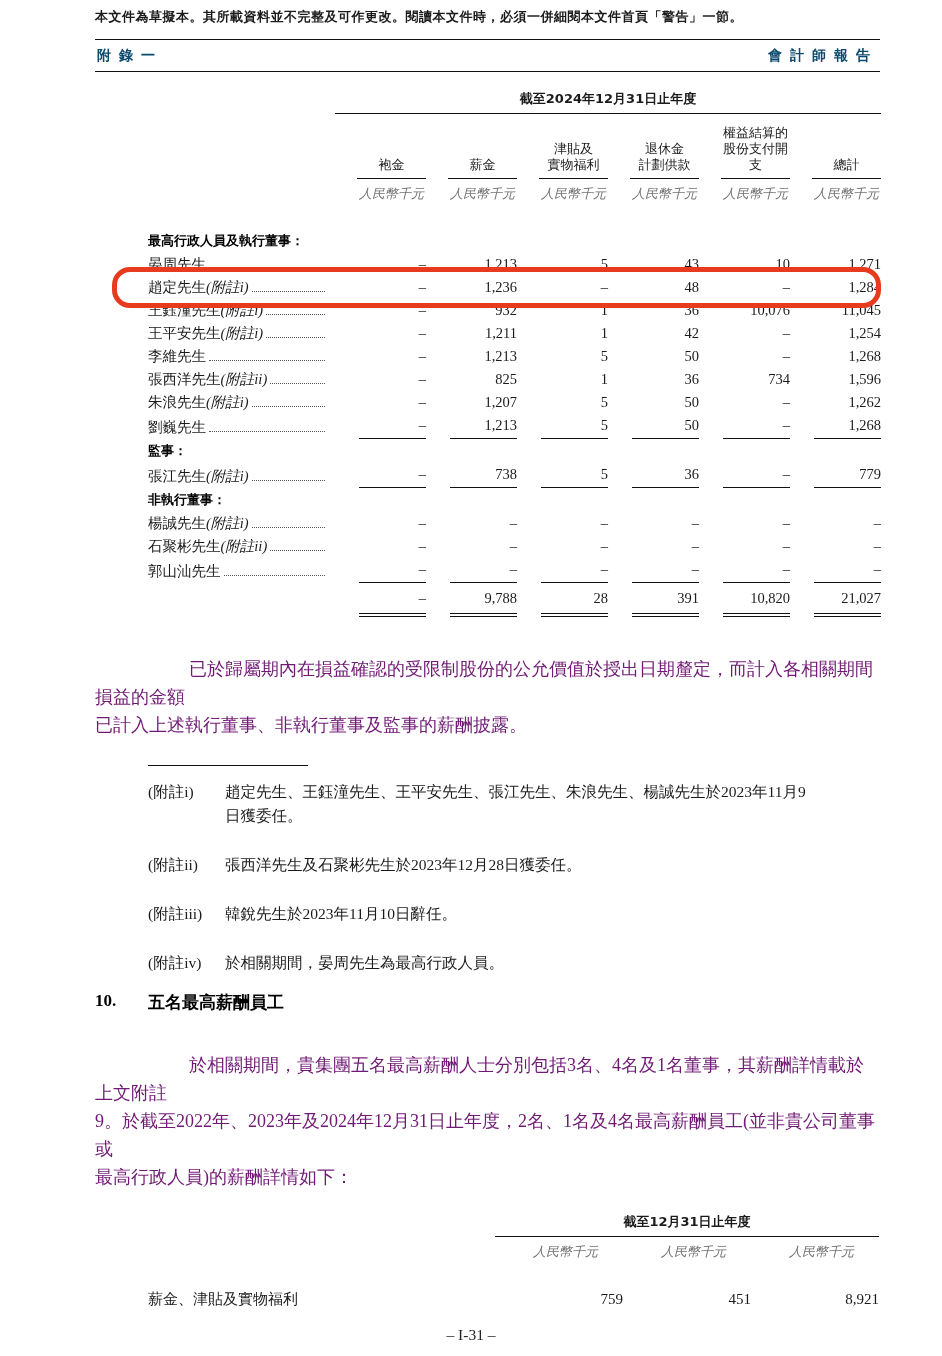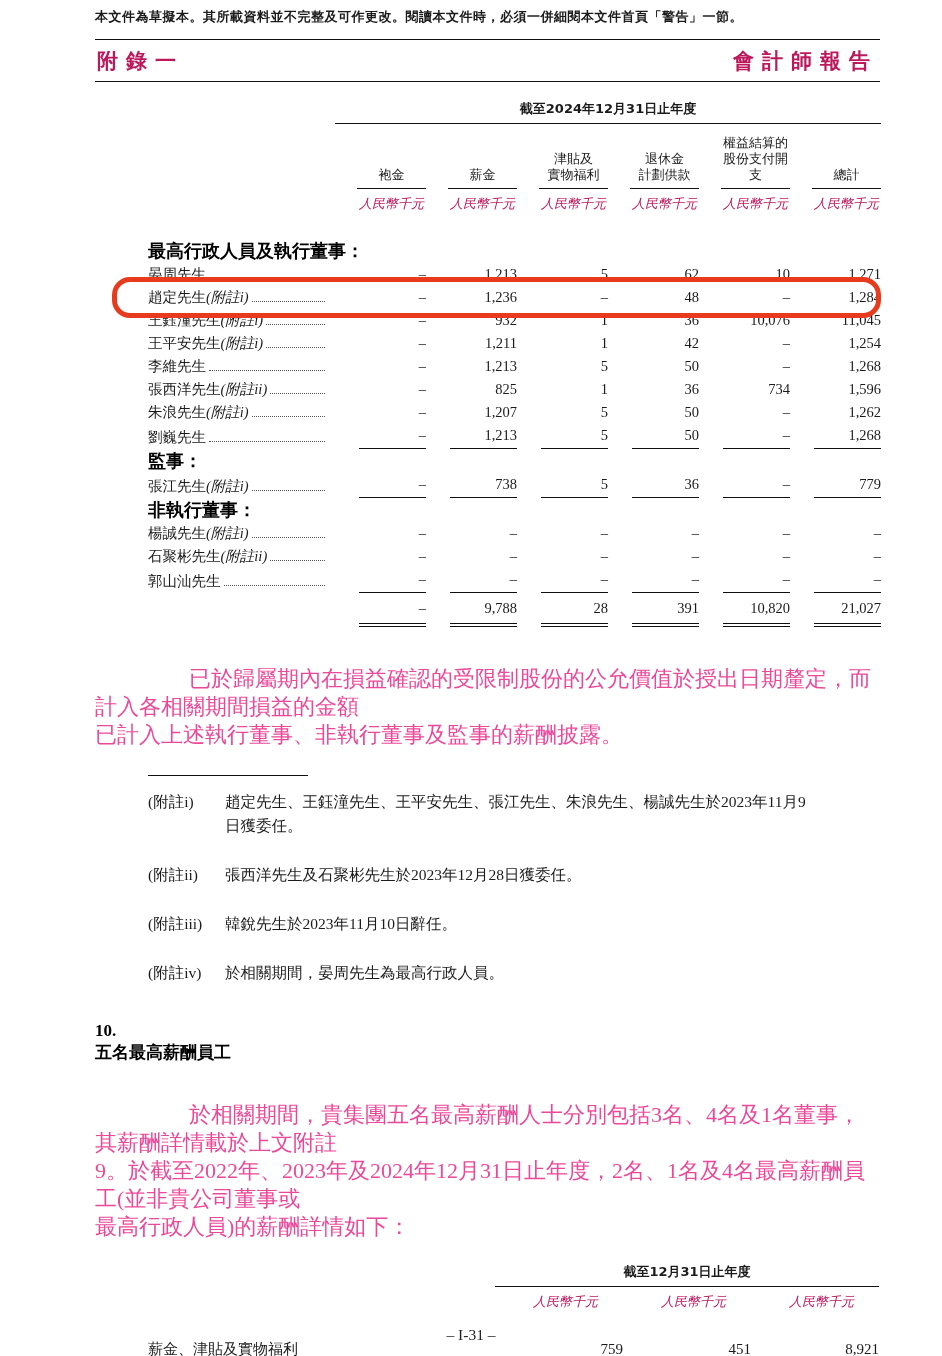--- a/index.html
+++ b/index.html
@@ -24,48 +24,48 @@
   }
   
   .band { margin-top:13px; }
   .band-rule { border-top:1.6px solid #111; }
   .band-row {
     display:flex; justify-content:space-between; align-items:center;
     padding:7px 2px 6px 2px;
   }
   .band-row span {
     font-family:"DejaVu Sans", sans-serif;
-    font-weight:bold; font-size:21px; letter-spacing:8px; color:#be185d;
+    font-weight:bold; font-size:14px; letter-spacing:8px; color:#0c4a6e;
   }
   
   .twrap { position:relative; margin-top:18px; }
   table { border-collapse:collapse; table-layout:fixed; }
   .t1 { width:733px; margin-left:53px; }
   .t2 { width:731px; margin-left:53px; }
   td { vertical-align:bottom; }
   .spanhead {
     text-align:center; font-family:"DejaVu Sans", sans-serif; font-weight:bold;
     font-size:13px; padding-bottom:5px; border-bottom:1.6px solid #111;
   }
   .colhead { padding-top:11px; }
   .colhead .chl {
     margin-left:22px; text-align:center;
     font-family:"DejaVu Sans", sans-serif; font-weight:normal; font-size:13px;
     line-height:16px; padding-bottom:5px; border-bottom:1.4px solid #111;
   }
   .t2 .colhead .chl { margin-left:13px; font-size:14px; }
   .unit {
     text-align:center; font-style:italic; font-size:13px;
-    padding:6px 0 0 22px; color:#be185d;
+    padding:6px 0 0 22px; color:#737373;
   }
   .t2 .unit { padding-left:13px; }
   tr.spacer td { height:26px; }
   .seclab {
     font-family:"DejaVu Sans", sans-serif; font-weight:bold;
-    font-size:18px; line-height:24px; color:#000;
+    font-size:13px; line-height:24px; color:#000;
   }
   .labcell { padding:0; }
   .lab { display:flex; align-items:baseline; font-size:14.5px; line-height:23px; }
   .t2 .lab { line-height:25px; font-size:15px; }
   .nm { white-space:nowrap; }
   .nt { font-style:italic; white-space:nowrap; }
   .dots { flex:1 1 auto; border-bottom:1.6px dotted #555; margin:0 10px 5px 3px; height:2px; }
   .numcell { padding:0; }
   .nv {
     margin-left:24px; text-align:right;
@@ -80,35 +80,35 @@
     left:17px; width:769px;
     top:177px; height:41px;
     border:5.5px solid #e83a1d;
     border-radius:18px;
     pointer-events:none;
     z-index:5;
   }
   
   .body-par {
     margin-top:38px;
-    font-size:22px; line-height:28px;
+    font-size:18px; line-height:28px;
     white-space:pre-line;
     text-indent:94px;
-    color:#ec4899;
+    color:#701a75;
   }
   .body-par.tight { margin-top:22px; }
   
   .note-divider { margin:26px 0 0 53px; width:160px; border-top:1.3px solid #111; }
   .notes { margin-left:53px; margin-top:14px; }
   .note { display:flex; margin-top:25px; font-size:15.5px; line-height:24px; }
   .note:first-child { margin-top:10px; }
   .note-label { flex:0 0 77px; }
   .note-text { flex:1; white-space:pre-line; }
   
-  .sec10 { display:flex; margin-top:36px;flex-direction:column; }
+  .sec10 { display:flex; margin-top:16px; }
   .sec10 span {
     font-family:"DejaVu Sans", sans-serif; font-weight:bold; font-size:17px; color:#000;
   }
   .sec10 .secnum { width:53px; font-family:"Liberation Serif", serif; }
   .sec10-par { margin-top:37px; }
   
   .footer {
     position:absolute; left:0; bottom:12px; width:942px;
     text-align:center; font-size:15.5px; color:#222;
   }
@@ -194,21 +194,21 @@
             <td class="numcell">
               <div class="nv">–</div>
             </td>
             <td class="numcell">
               <div class="nv">1,213</div>
             </td>
             <td class="numcell">
               <div class="nv">5</div>
             </td>
             <td class="numcell">
-              <div class="nv">62</div>
+              <div class="nv">43</div>
             </td>
             <td class="numcell">
               <div class="nv">10</div>
             </td>
             <td class="numcell">
               <div class="nv">1,271</div>
             </td>
           </tr>
           <tr>
             <td class="labcell">

